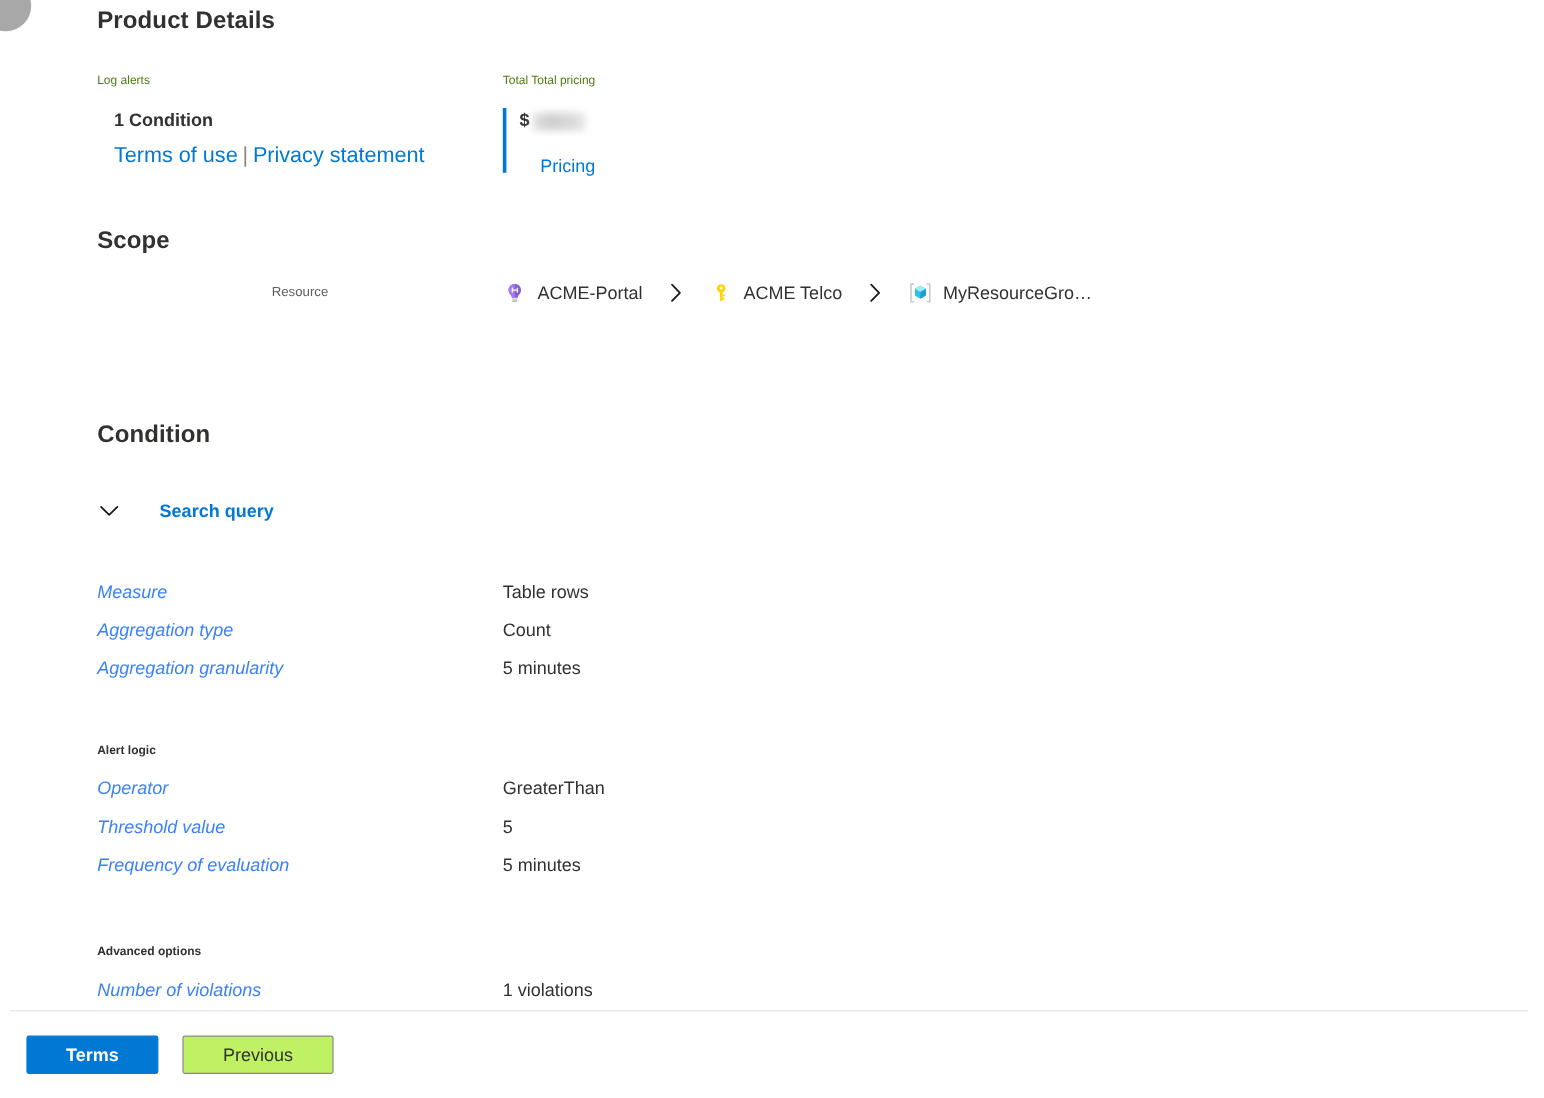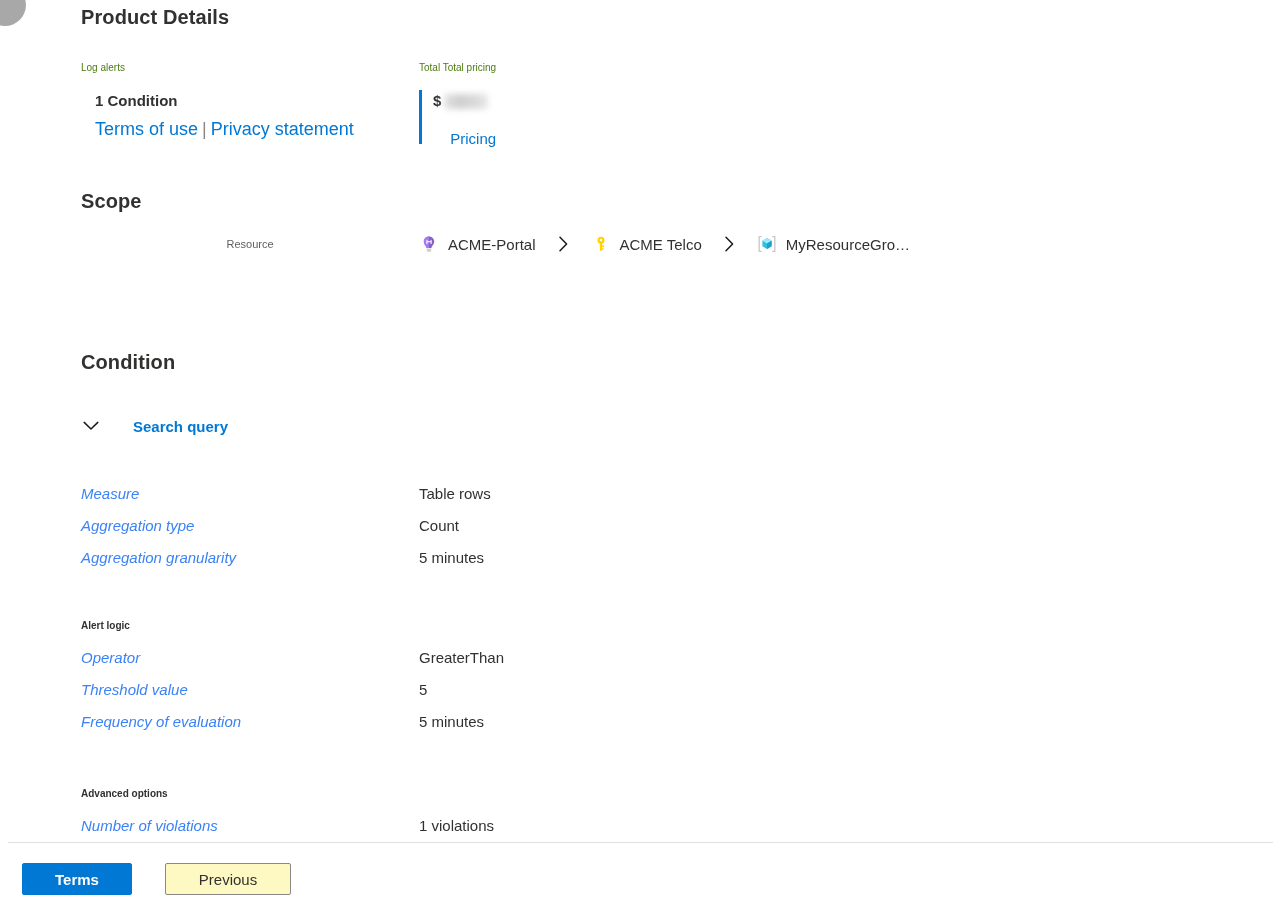--- a/index.html
+++ b/index.html
@@ -246,25 +246,24 @@
     padding: 0 18px;
   }
   button.btn-primary {
     background: #0078d4;
     border: 1px solid #0078d4;
     color: #ffffff;
     font-weight: 600;
     min-width: 110px;
   }
   button.btn-secondary {
-    background: #fef9c3;
+    background: #bef264;
     border: 1px solid #8a8886;
     color: #323130;
     min-width: 126px;
-    margin-left: 13px;
   }
 </style>
 </head>
 <body>
 
 <div id="page">
 
   <div class="corner-blob"></div>
 
   <div class="scroll-area">

